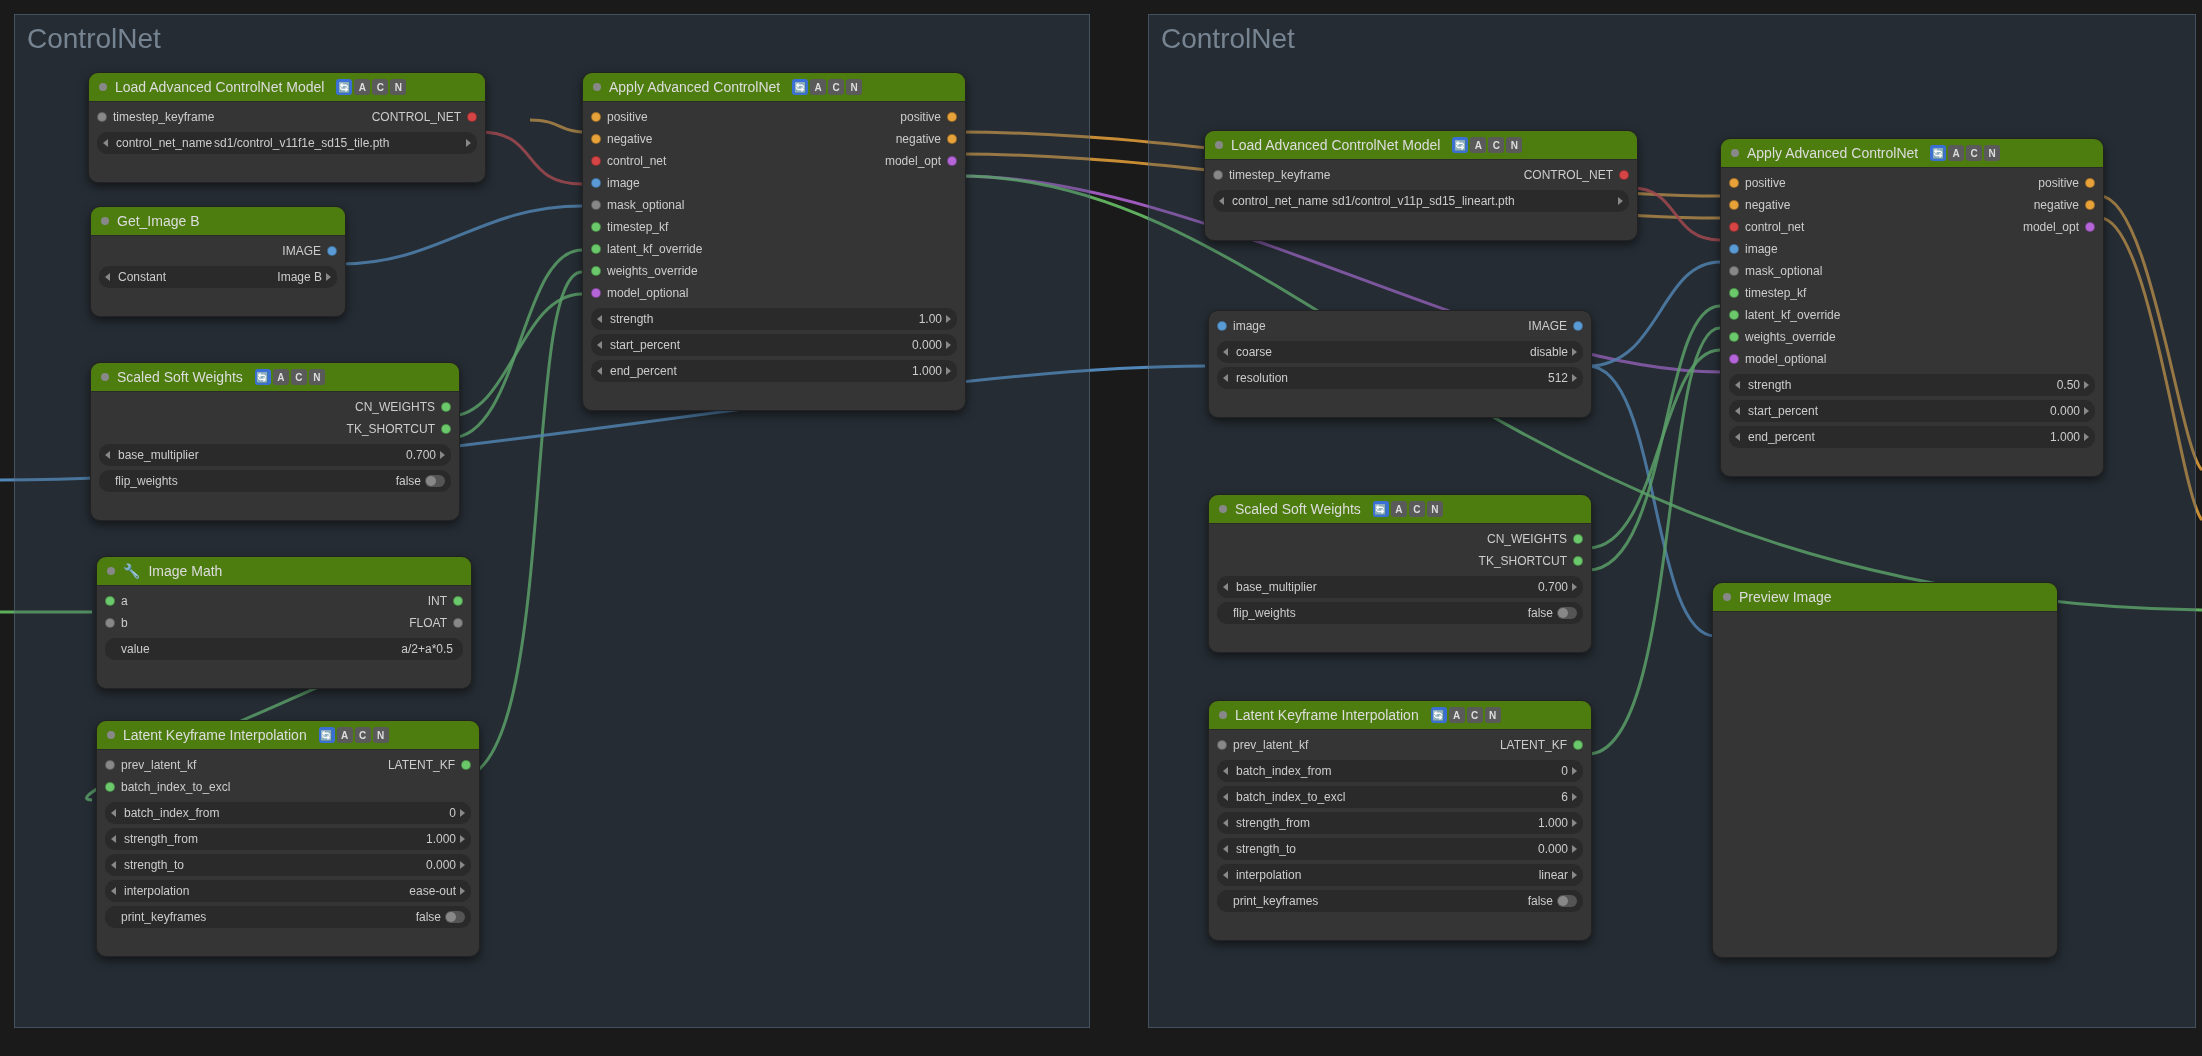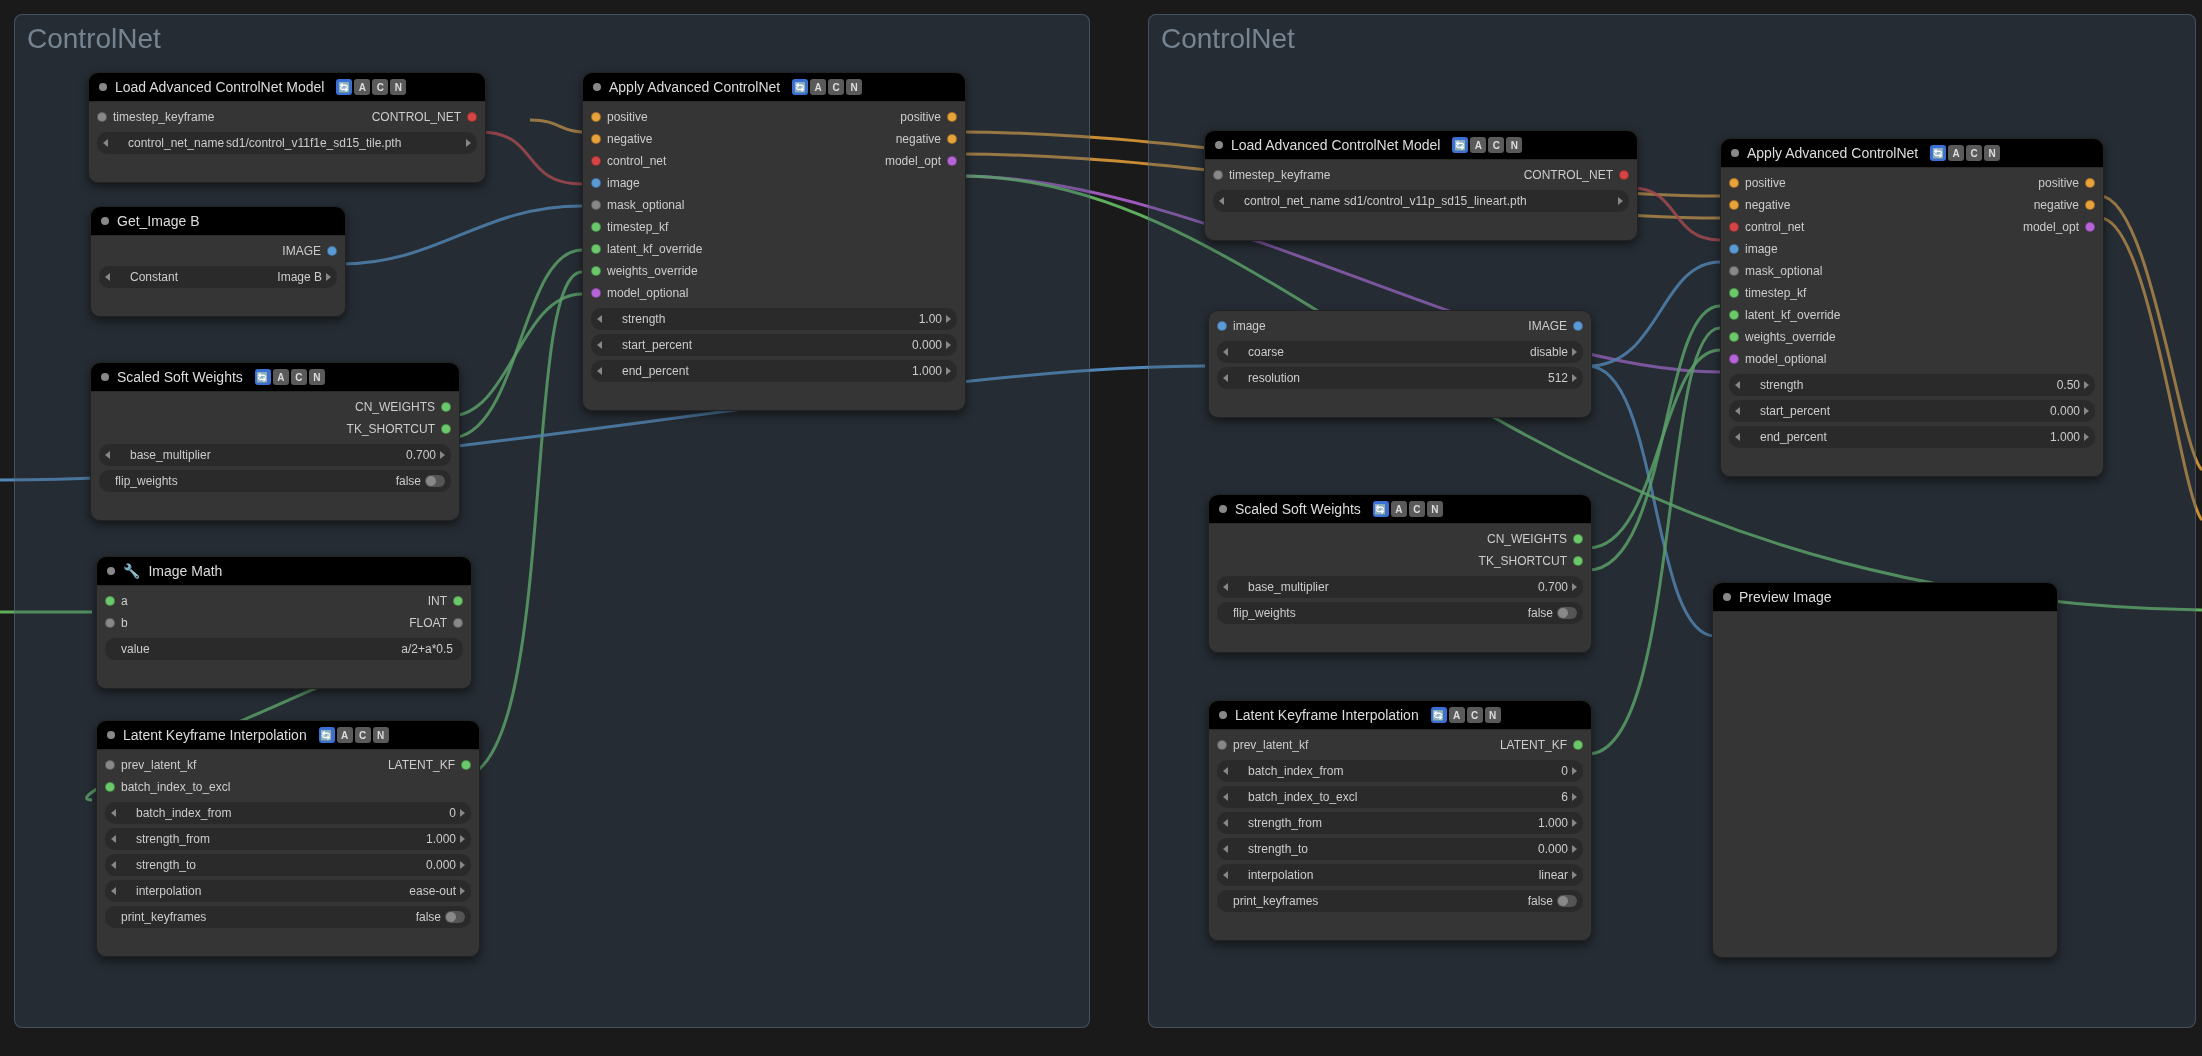--- a/index.html
+++ b/index.html
@@ -15,21 +15,21 @@
 }
 .canvas {
   position: absolute;
   width: 2202px;
   height: 1056px;
 }
 .group {
   position: absolute;
   background: rgba(60, 80, 100, 0.35);
   border: 1px solid rgba(100, 120, 140, 0.5);
-  border-radius: 8px;
+  border-radius: 0;
 }
 .group-title {
   position: absolute;
   top: 8px;
   left: 12px;
   font-size: 28px;
   font-weight: 500;
   color: rgba(200, 220, 240, 0.5);
 }
 .node {
@@ -38,21 +38,21 @@
   border: 1px solid #222;
   border-radius: 10px;
   box-shadow: 0 4px 10px rgba(0,0,0,0.5);
   overflow: hidden;
 }
 .node-header {
   display: flex;
   align-items: center;
   gap: 8px;
   padding: 6px 10px;
-  background: #000000;
+  background: #4d7c0f;
   border-bottom: 1px solid #2a2a2a;
   font-size: 14px;
   color: #ddd;
 }
 .node-header .collapse {
   width: 8px;
   height: 8px;
   border-radius: 50%;
   background: #888;
   flex-shrink: 0;
@@ -119,21 +119,21 @@
   color: #ccc;
 }
 .widget .arrow {
   width: 0;
   height: 0;
   border-top: 4px solid transparent;
   border-bottom: 4px solid transparent;
 }
 .widget .arrow.left { border-right: 5px solid #888; }
 .widget .arrow.right { border-left: 5px solid #888; }
-.widget .wlabel { flex: 0 0 auto; margin-left: 20px; }
+.widget .wlabel { flex: 0 0 auto; margin-left: 8px; }
 .widget .wvalue { flex: 1; text-align: right; margin-right: 4px; }
 svg.wires {
   position: absolute;
   top: 0;
   left: 0;
   width: 2202px;
   height: 1056px;
   pointer-events: none;
 }
 svg.wires path {

